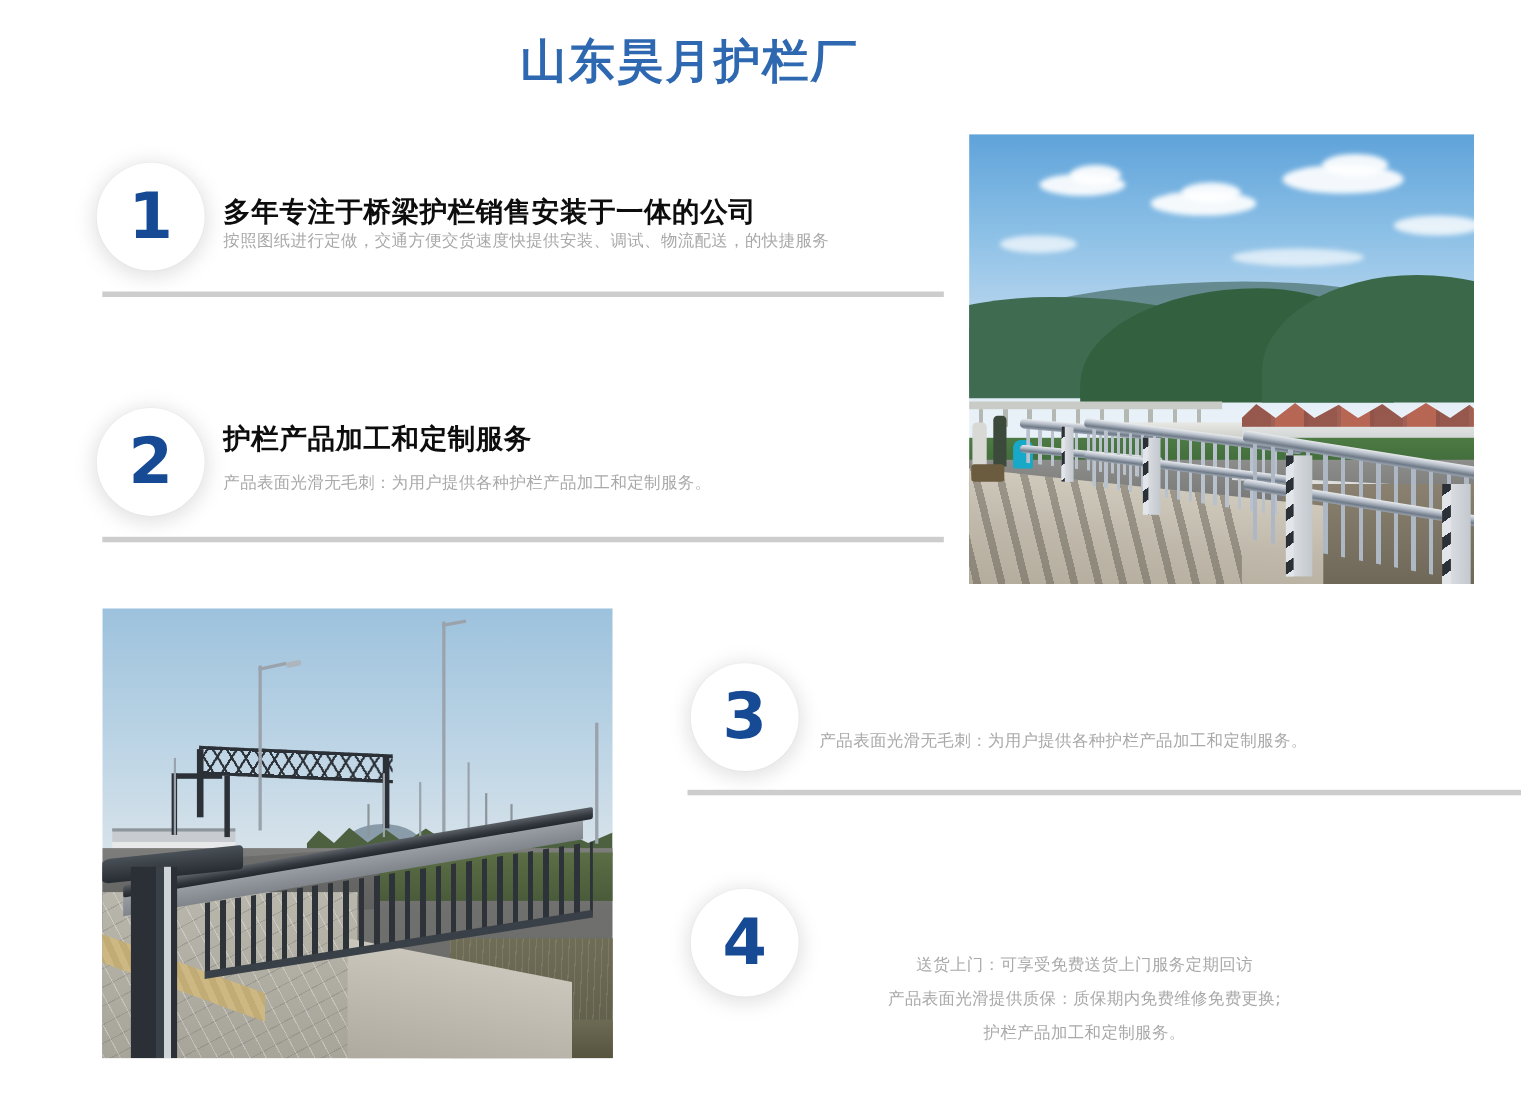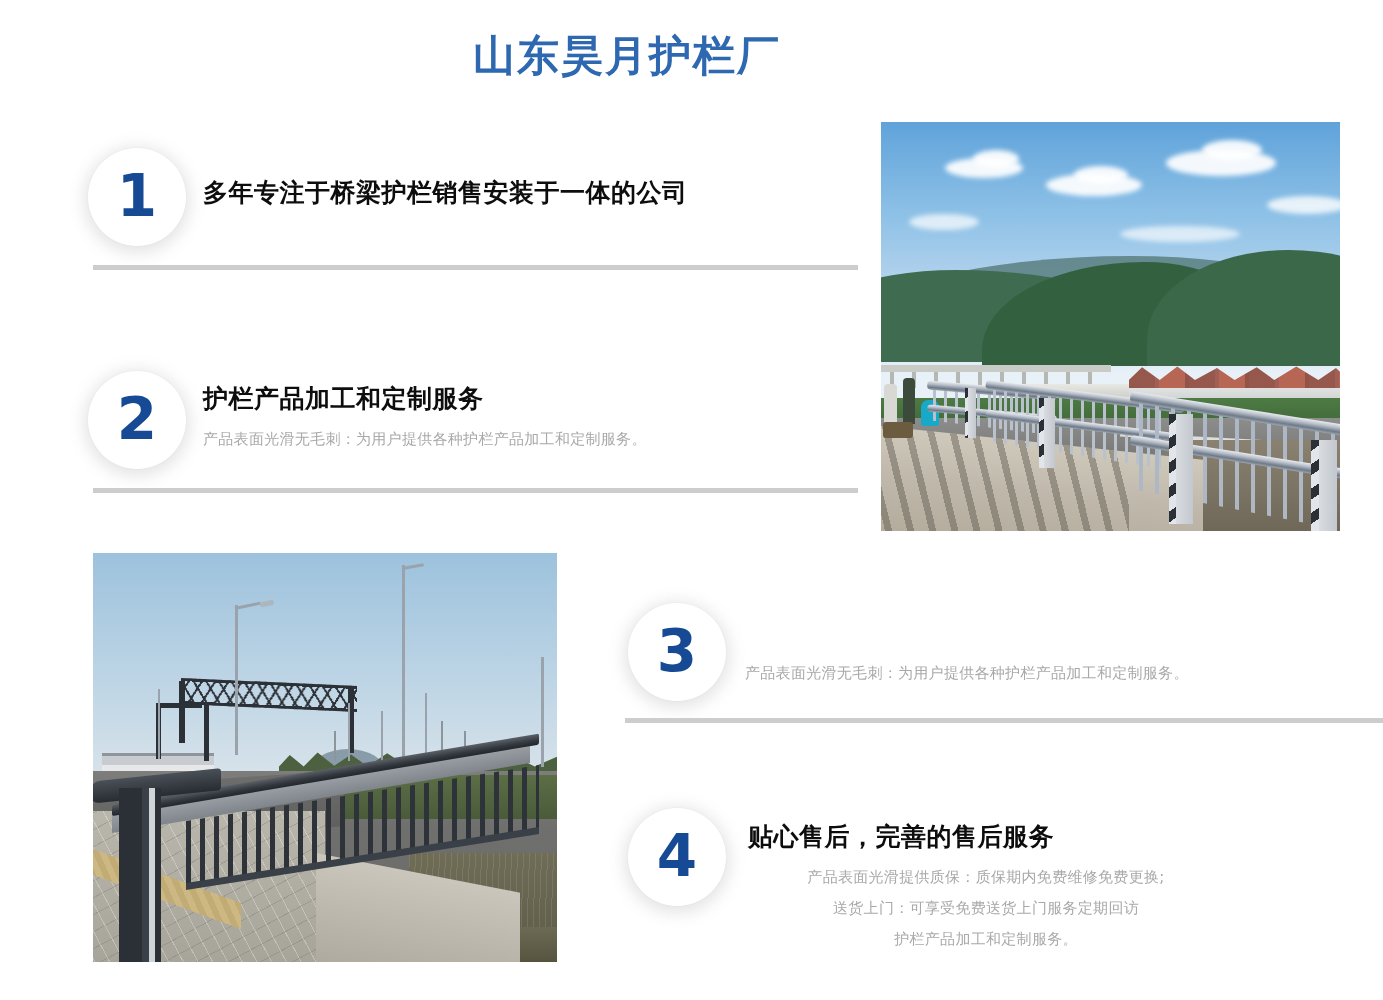--- a/index.html
+++ b/index.html
@@ -372,38 +372,38 @@
     <div class="bottomrail"></div>
     <div class="handrail"></div>
     <div class="endcap"></div>
     <div class="endpost"></div>
   </div>
 
   <div class="badge" style="left:88px;top:148px;">
     <span>1</span>
   </div>
   <div class="feat-head" style="left:203px;top:176px;">多年专注于桥梁护栏销售安装于一体的公司</div>
+  <div class="feat-desc" style="left:203px;top:208px;">按照图纸进行定做，交通方便交货速度快提供安装、调试、物流配送，的快捷服务</div>
   <div class="divider" style="left:93px;top:265px;width:765px;"></div>
 
   <div class="badge" style="left:88px;top:371px;">
     <span>2</span>
   </div>
   <div class="feat-head" style="left:203px;top:382px;">护栏产品加工和定制服务</div>
   <div class="feat-desc" style="left:203px;top:428px;">产品表面光滑无毛刺：为用户提供各种护栏产品加工和定制服务。</div>
   <div class="divider" style="left:93px;top:488px;width:765px;"></div>
 
   <div class="badge" style="left:628px;top:603px;">
     <span>3</span>
   </div>
   <div class="feat-desc" style="left:745px;top:662px;">产品表面光滑无毛刺：为用户提供各种护栏产品加工和定制服务。</div>
   <div class="divider" style="left:625px;top:718px;width:758px;"></div>
 
   <div class="badge" style="left:628px;top:808px;">
     <span>4</span>
   </div>
-  <div class="feat-head" style="left:748px;top:820px;">贴心售后，完善的售后服务</div>
   <div class="feat-desc-block" style="left:738px;top:862px;width:496px;">
+    <div>送货上门：可享受免费送货上门服务定期回访</div>
     <div>产品表面光滑提供质保：质保期内免费维修免费更换;</div>
-    <div>送货上门：可享受免费送货上门服务定期回访</div>
     <div>护栏产品加工和定制服务。</div>
   </div>
 
 </div>
 
 </body></html>

